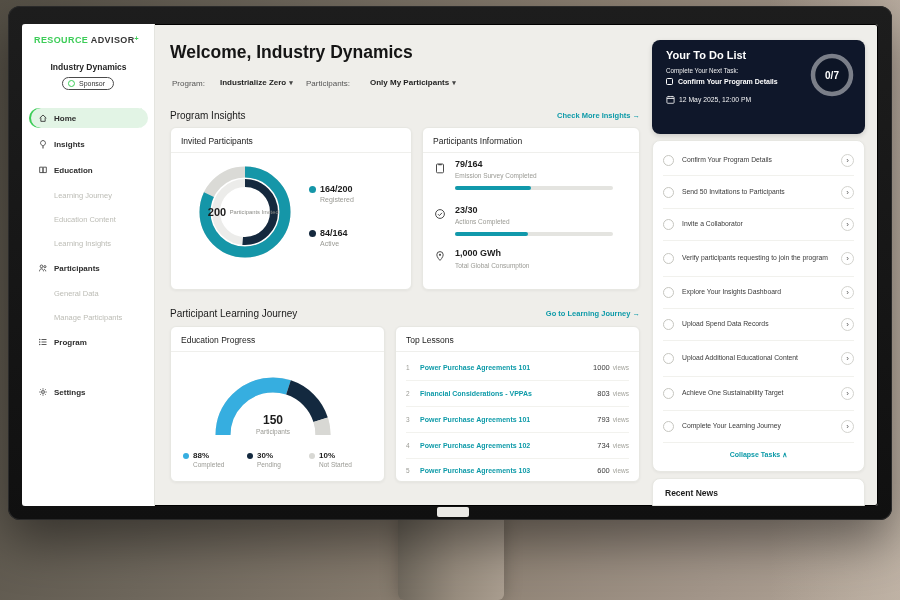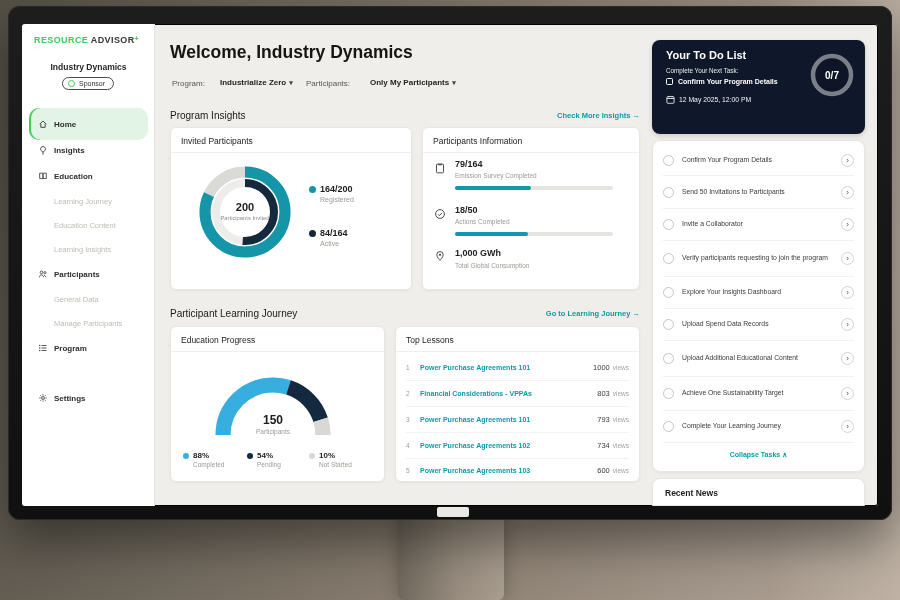--- a/index.html
+++ b/index.html
@@ -12,36 +12,36 @@
   .monitor{position:absolute;left:8px;top:6px;width:884px;height:514px;background:linear-gradient(180deg,#1d1d1d,#101010);border-radius:12px;box-shadow:0 22px 50px rgba(0,0,0,.45), inset 0 0 0 1px #2a2a2a}
   .sticker{position:absolute;left:429px;top:501px;width:32px;height:10px;background:#e9e8e4;border-radius:2px}
   .screen{position:absolute;left:14px;top:18px;width:856px;height:482px;background:#efeeea;border-radius:3px;overflow:hidden;box-shadow:inset 0 0 0 1px #000}
   
   .sidebar{position:absolute;left:0;top:0;width:133px;height:482px;background:#fff;border-right:1px solid #e4e4df}
   .logo{position:absolute;left:12px;top:11px;font-size:9px;font-weight:700;letter-spacing:.4px}
   .logo-green{color:#3dcd58}.logo-dark{color:#363636}.logo-plus{color:#3dcd58;font-size:7px;vertical-align:top}
   .org{position:absolute;left:0;top:38px;width:133px;text-align:center;font-size:8.5px;font-weight:700;color:#262626}
   .sponsor{position:absolute;left:50%;top:53px;transform:translateX(-50%);display:inline-flex;align-items:center;gap:4px;border:1px solid #4a4a4a;border-radius:9px;padding:2px 8px 2px 5px;font-size:7px;color:#333;background:#fff}
   .sponsor-dot{width:7px;height:7px;border:1.6px solid #3dcd58;border-radius:50%;display:inline-block}
-  .nav-item{position:absolute;left:7px;width:119px;height:32px;display:flex;align-items:center;gap:6px;padding-left:9px;font-size:8px;font-weight:700;color:#2e2e2e;border-radius:10px;cursor:pointer}
+  .nav-item{position:absolute;left:7px;width:119px;height:20px;display:flex;align-items:center;gap:6px;padding-left:9px;font-size:8px;font-weight:700;color:#2e2e2e;border-radius:10px;cursor:pointer}
   .nav-item .nicon{width:10px;height:10px;color:#3a3a3a;flex:none}
   .nav-item.sub{font-weight:400;color:#bcbcb5;padding-left:25px;font-size:7.5px}
   .nav-item.active{background:#e2f4e5;box-shadow:inset 2px 0 0 #3dcd58}
   
   .welcome{position:absolute;left:148px;top:18px;font-size:17.5px;font-weight:700;color:#151515}
   .filter-label{position:absolute;font-size:8px;color:#555}
   .filter-value{position:absolute;font-size:8px;font-weight:700;color:#1e1e1e;cursor:pointer}
   .chev{font-size:7px;color:#444;margin-left:3px}
   .section-title{position:absolute;font-size:10px;font-weight:400;color:#1a1a1a}
   .link{position:absolute;font-size:7.5px;font-weight:700;color:#0d9aa8;cursor:pointer}
   .card{position:absolute;background:#fff;border:1px solid #e7e7e2;border-radius:6px;box-shadow:0 1px 3px rgba(0,0,0,.05)}
   .card-title{position:absolute;left:10px;top:8px;font-size:8.5px;font-weight:400;color:#222}
   .divider{position:absolute;left:0;right:0;top:24px;border-top:1px solid #efefec}
   
-  .donut-center{display:flex;flex-direction:column;align-items:center;justify-content:center;text-align:center}
+  .donut-center{display:flex;flex-direction:row;align-items:center;justify-content:center;text-align:center}
   .donut-val{font-size:11px;font-weight:700;color:#1c1c1c}
   .donut-lab{font-size:5.8px;color:#8c8c87;width:56px;line-height:1.25;margin-top:2px}
   .leg-row{display:flex;align-items:center;gap:4px}
   .dot{width:7px;height:7px;border-radius:50%;display:inline-block;flex:none}
   .leg-val{font-size:9px;font-weight:700;color:#1d1d1d}
   .leg-lab{font-size:7px;color:#9a9a94;margin-top:2px;padding-left:11px}
   
   .pi-val{position:absolute;font-size:9px;font-weight:700;color:#1d1d1d}
   .pi-lab{position:absolute;font-size:6.5px;color:#9a9a94}
   .bar{position:absolute;height:4px;background:#e4e4e0;border-radius:2px}
@@ -218,21 +218,21 @@
       <div class="pi-val" style="left:32px;top:31px">79/164</div>
       <div class="pi-lab" style="left:32px;top:44px">Emission Survey Completed</div>
       <div class="bar" style="left:32px;top:58px;width:158px">
           <div class="bar-fill" style="width: 48%;"></div>
         </div>
 
       <svg class="pi-icon" style="left:11px;top:80px" viewBox="0 0 12 12">
           <circle cx="6" cy="6" r="4.4" fill="none" stroke="currentColor" stroke-width="1"></circle>
           <path d="M4 6.2l1.4 1.4 2.6-2.8" fill="none" stroke="currentColor" stroke-width="1"></path>
         </svg>
-      <div class="pi-val" style="left:32px;top:77px">18/50</div>
+      <div class="pi-val" style="left:32px;top:77px">23/30</div>
       <div class="pi-lab" style="left:32px;top:90px">Actions Completed</div>
       <div class="bar" style="left:32px;top:104px;width:158px">
           <div class="bar-fill" style="width: 46%;"></div>
         </div>
 
       <svg class="pi-icon" style="left:11px;top:122px" viewBox="0 0 12 12">
           <path d="M6 1.6a3.2 3.2 0 0 1 3.2 3.2C9.2 7.2 6 10.4 6 10.4S2.8 7.2 2.8 4.8A3.2 3.2 0 0 1 6 1.6z" fill="none" stroke="currentColor" stroke-width="1"></path>
           <circle cx="6" cy="4.8" r="1.1" fill="currentColor"></circle>
         </svg>
       <div class="pi-val" style="left:32px;top:120px">1,000 GWh</div>
@@ -258,21 +258,21 @@
       <div class="gauge-leg" style="left:12px;top:124px">
         <div class="leg-row">
             <span class="dot" style="width:6px;height:6px;background:#36aee0"></span>
             <span class="leg-val">88%</span>
           </div>
         <div class="leg-lab">Completed</div>
       </div>
       <div class="gauge-leg" style="left:76px;top:124px">
         <div class="leg-row">
             <span class="dot" style="width:6px;height:6px;background:#13293f"></span>
-            <span class="leg-val">54%</span>
+            <span class="leg-val">30%</span>
           </div>
         <div class="leg-lab">Pending</div>
       </div>
       <div class="gauge-leg" style="left:138px;top:124px">
         <div class="leg-row">
             <span class="dot" style="width:6px;height:6px;background:#d8d8d4"></span>
             <span class="leg-val">10%</span>
           </div>
         <div class="leg-lab">Not Started</div>
       </div>

